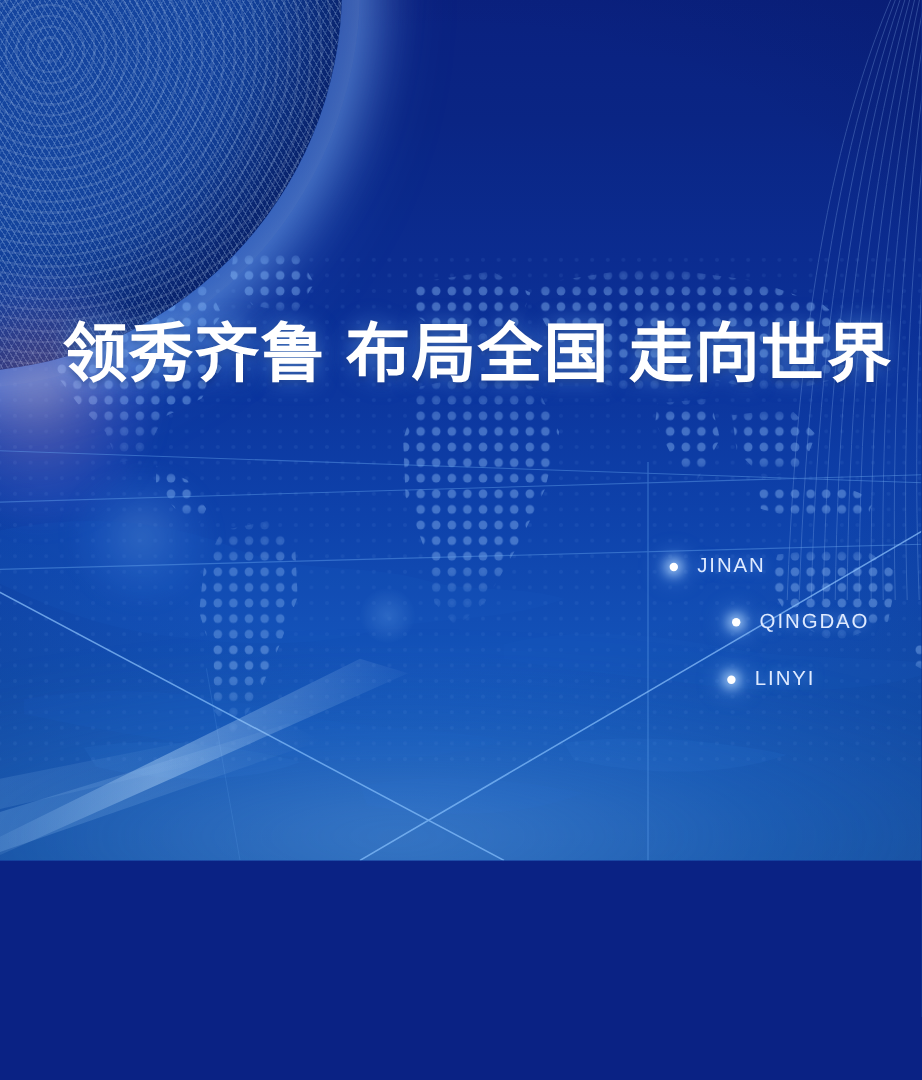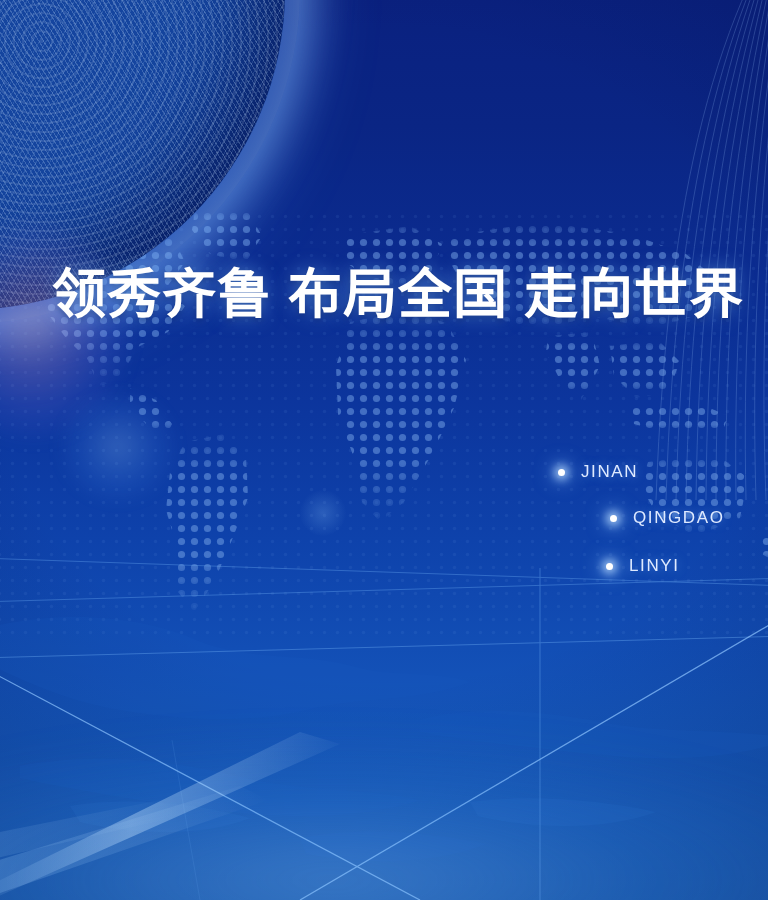--- a/index.html
+++ b/index.html
@@ -5,21 +5,21 @@
 <style>
   html,body{margin:0;padding:0;}
   body{
     width:768px;height:900px;overflow:hidden;
     background:#0a2284;
     font-family:"Liberation Sans","DejaVu Sans",sans-serif;
   }
 
   .stage{
     position:relative;
-    width:768px;height:900px;
+    width:768px;height:717px;
     overflow:hidden;
     background:
       linear-gradient(180deg,
         #0a2180 0%,
         #0a2584 14%,
         #0b2c90 30%,
         #0c369e 46%,
         #0e42ab 60%,
         #124eb5 72%,
         #1659bd 83%,

